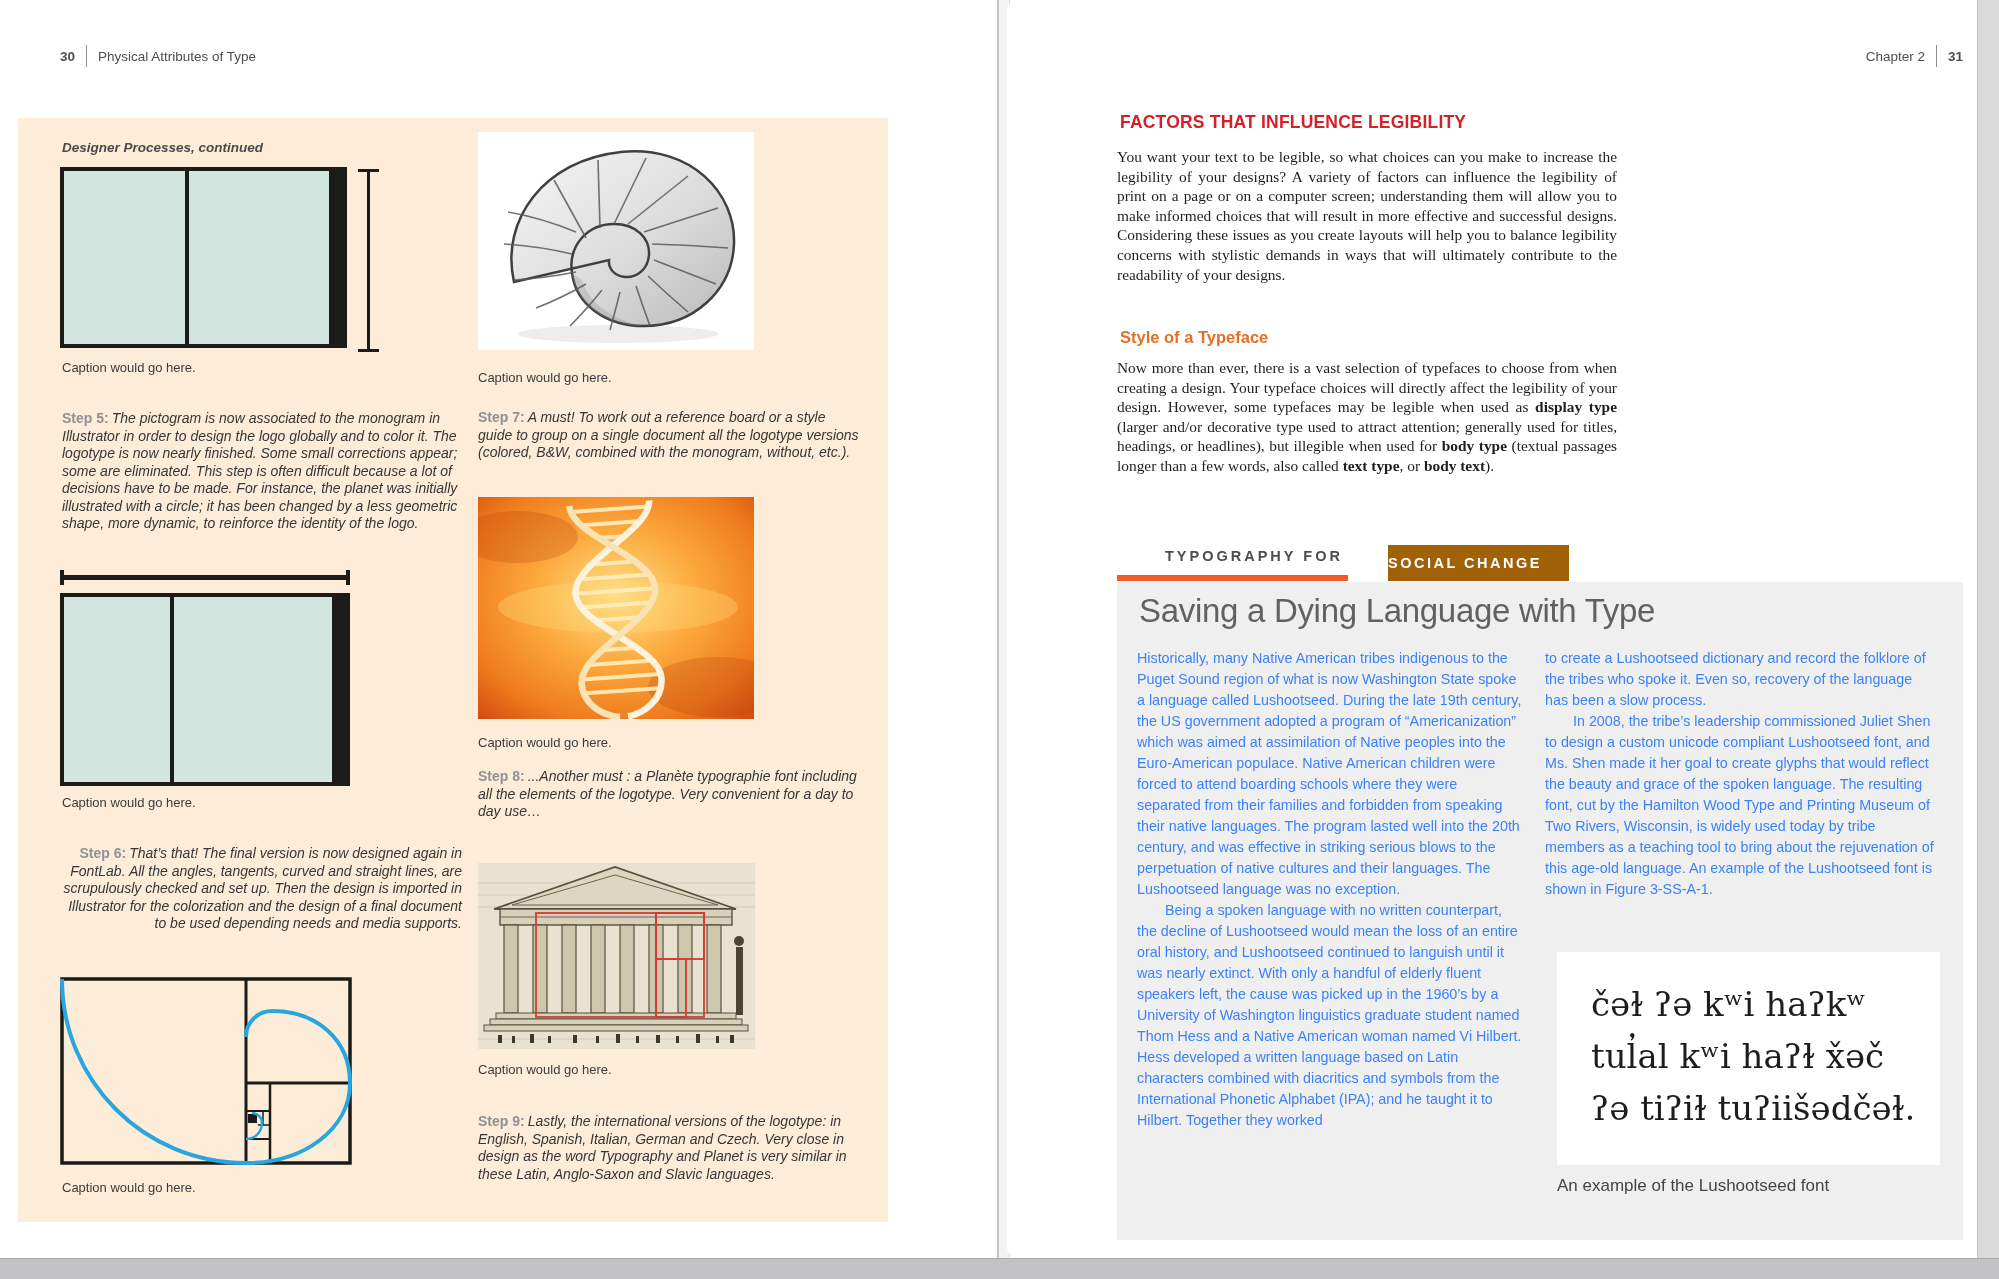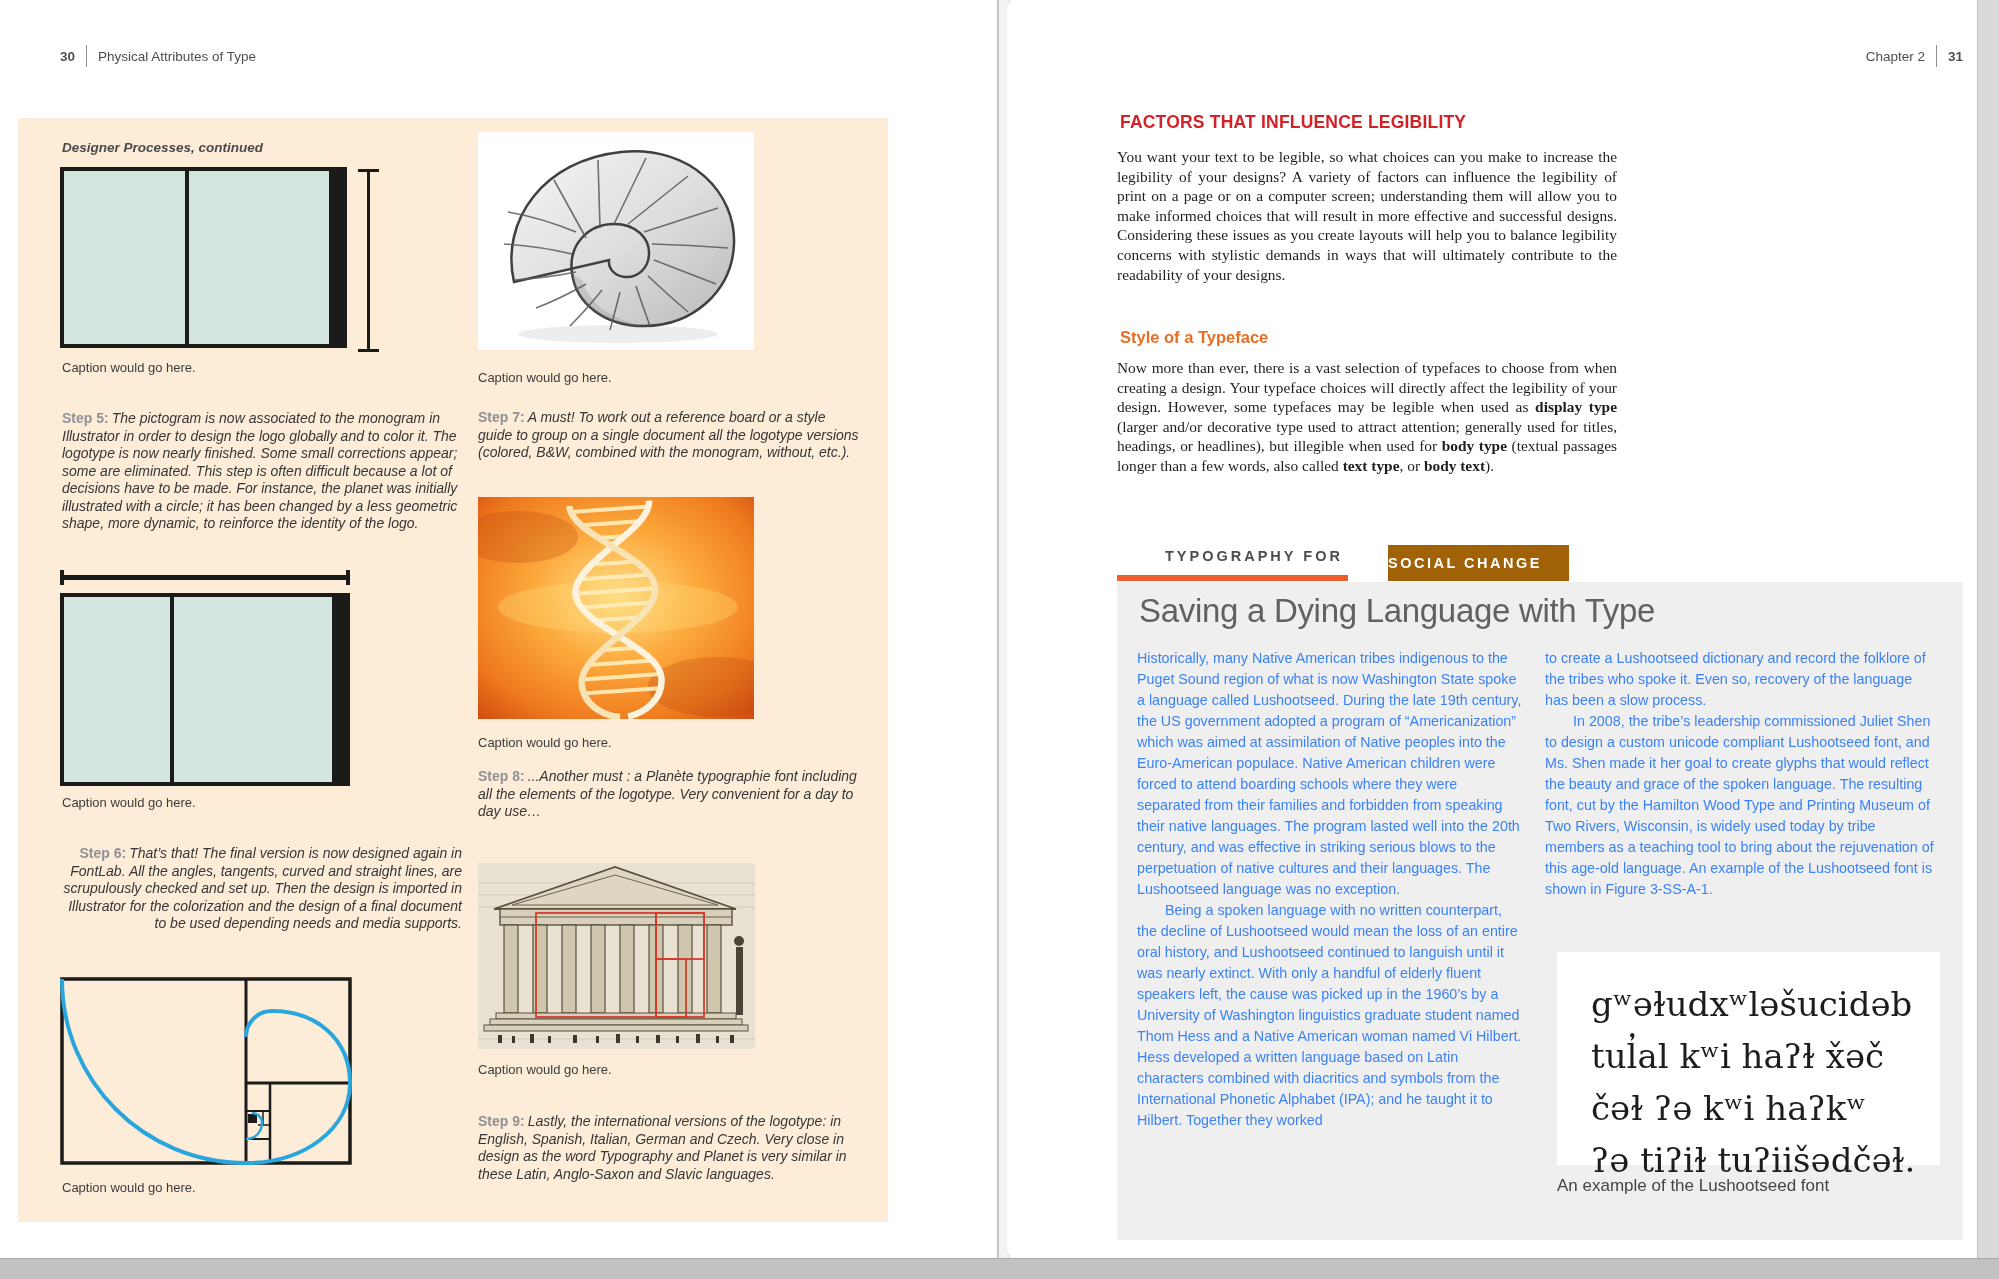--- a/index.html
+++ b/index.html
@@ -280,23 +280,22 @@
       <p class="ind">Being a spoken language with no written counterpart, the decline of Lushootseed would mean the loss of an entire oral history, and Lushootseed continued to languish until it was nearly extinct. With only a handful of elderly fluent speakers left, the cause was picked up in the 1960’s by a University of Washington linguistics graduate student named Thom Hess and a Native American woman named Vi Hilbert. Hess developed a written language based on Latin characters combined with diacritics and symbols from the International Phonetic Alphabet (IPA); and he taught it to Hilbert. Together they worked</p>
     </div>
 
     <div class="abs art" style="left:538px;top:648px;width:392px;">
       <p>to create a Lushootseed dictionary and record the folklore of the tribes who spoke it. Even so, recovery of the language has been a slow process.</p>
       <p class="ind">In 2008, the tribe’s leadership commissioned Juliet Shen to design a custom unicode compliant Lushootseed font, and Ms. Shen made it her goal to create glyphs that would reflect the beauty and grace of the spoken language. The resulting font, cut by the Hamilton Wood Type and Printing Museum of Two Rivers, Wisconsin, is widely used today by tribe members as a teaching tool to bring about the rejuvenation of this age-old language. An example of the Lushootseed font is shown in Figure 3-SS-A-1.</p>
     </div>
 
     <div class="abs spec-box" style="left:550px;top:952px;width:383px;height:213px;">
       <div class="spec">
-        <div>gʷəɫudxʷləšucidəb</div>
+        <div>čəɫ ʔə kʷi haʔkʷ</div>
         <div>tul̓al kʷi haʔɫ x̌əč</div>
-        <div>čəɫ ʔə kʷi haʔkʷ</div>
         <div>ʔə tiʔiɫ tuʔiišədčəɫ.</div>
       </div>
     </div>
     <div class="abs spec-cap" style="left:550px;top:1176px;">An example of the Lushootseed font</div>
   </div>
 
   <div class="abs edge-right"></div>
   <div class="abs edge-bottom"></div>
 </div>
 

